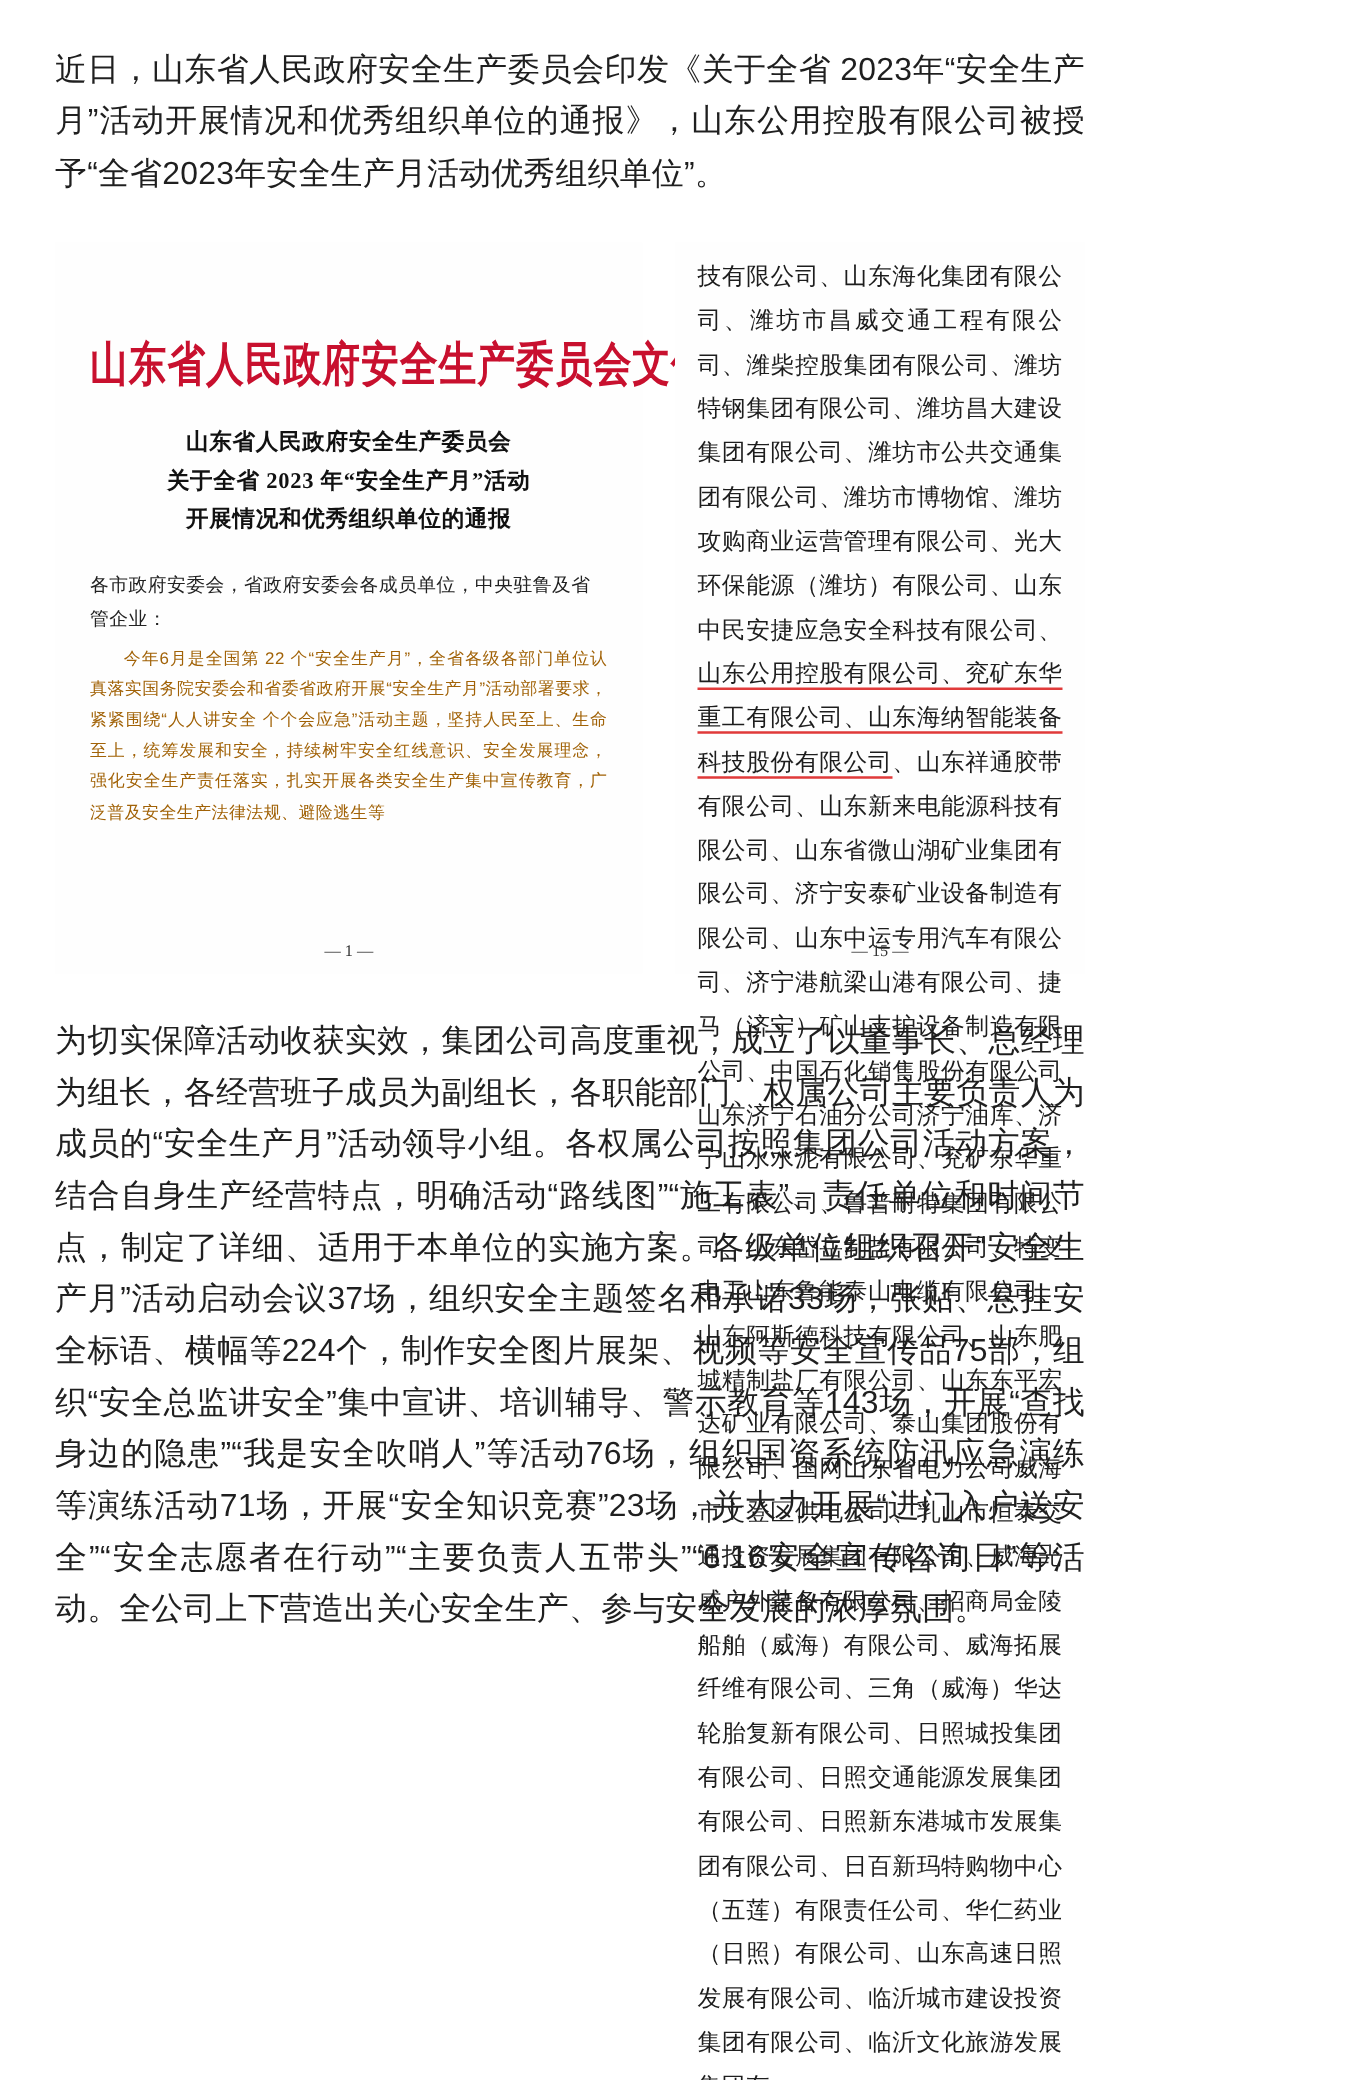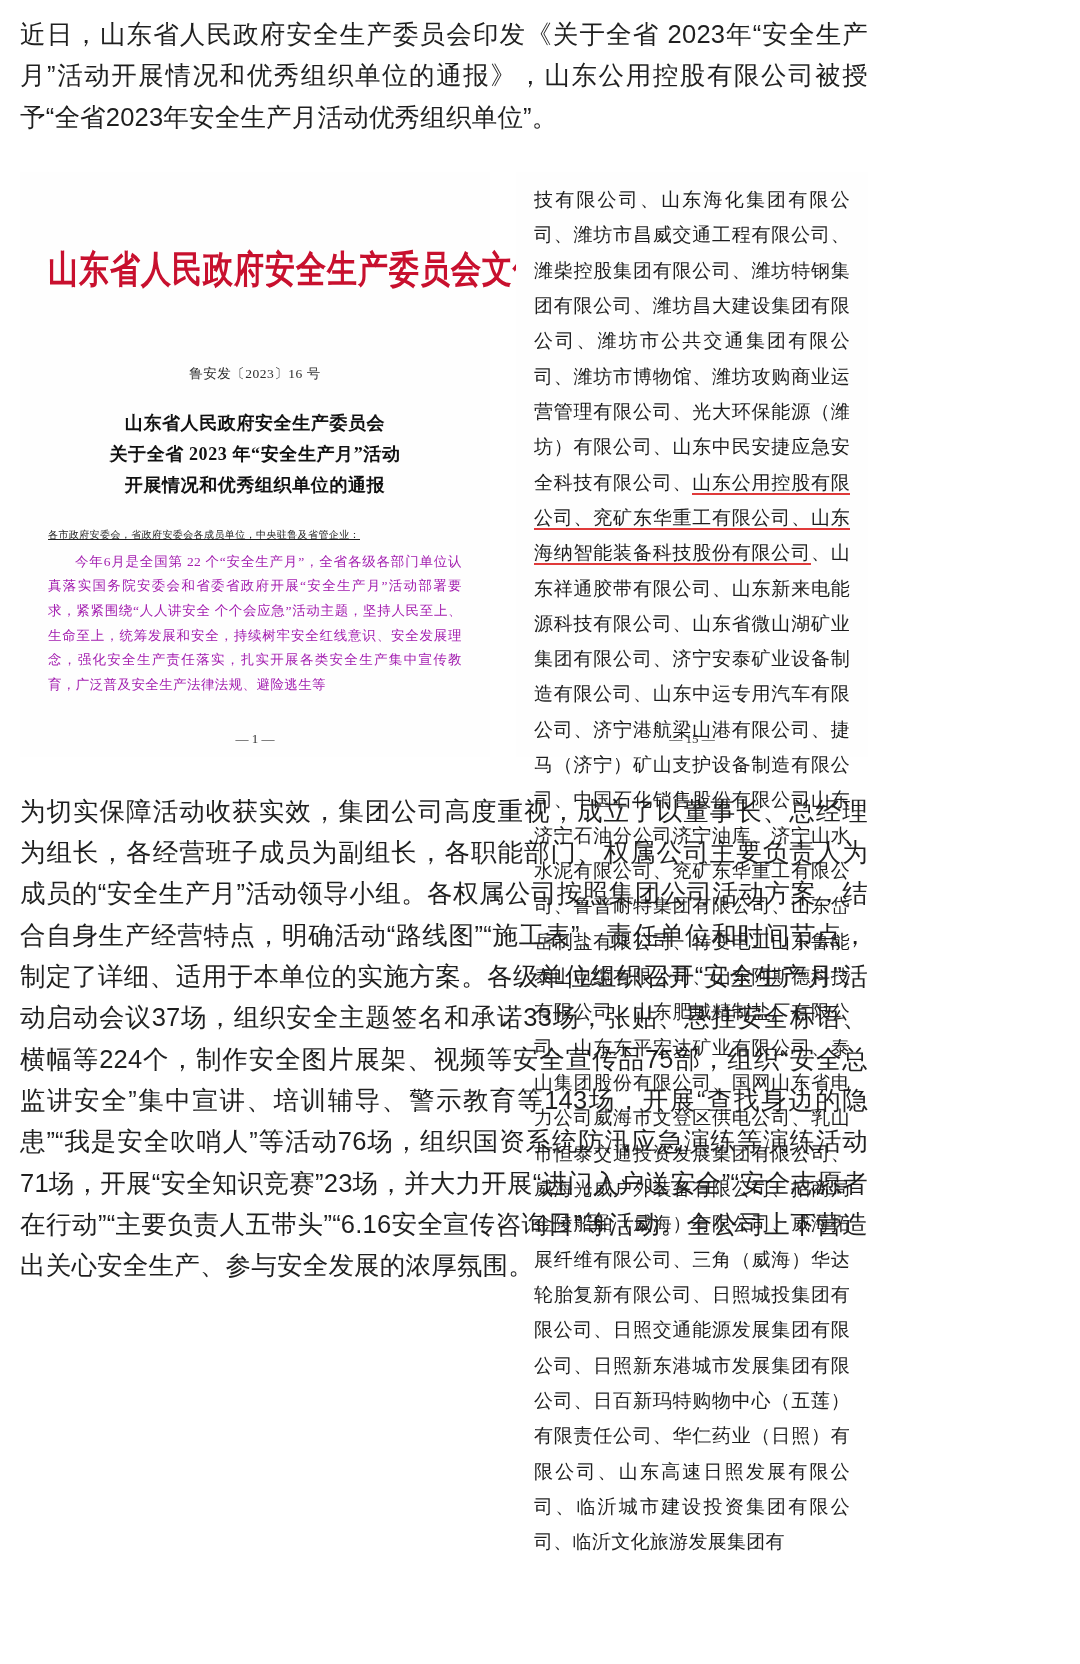--- a/index.html
+++ b/index.html
@@ -9,21 +9,22 @@
   }
   body {
     width: 1080px;
     min-height: 1664px;
     font-family: "Liberation Sans", "DejaVu Sans", sans-serif;
     color: #1a1a1a;
   }
   .page {
     width: 912px;
     box-sizing: border-box;
-    padding: 14px 44px 30px 20px;
+    padding: 14px 44px 30px 44px;
+    margin-top: 22px;
   }
   p.body-text {
     font-size: 25.5px;
     line-height: 1.62;
     margin: 0 0 30px 0;
     text-align: justify;
     letter-spacing: 0.2px;
     color: #1f1f1f;
   }
   p.body-text:last-child { margin-bottom: 0; }
@@ -75,32 +76,31 @@
     font-family: "Liberation Serif", "DejaVu Serif", serif;
     font-weight: bold;
     font-size: 18px;
     line-height: 1.62;
     color: #111;
     margin-top: 26px;
     letter-spacing: 0.6px;
   }
   .doc-recipient {
     font-family: "Liberation Serif", "DejaVu Serif", serif;
-    font-size: 10px;
+    font-size: 15px;
     line-height: 1.75;
     color: #222;
     margin-top: 26px;
     letter-spacing: 0.4px;
-    text-decoration: underline;
   }
   .doc-para {
-    font-family: Liberation Serif, serif;
+    font-family: Liberation Sans, sans-serif;
     font-size: 13.5px;
     line-height: 1.82;
-    color: #a21caf;
+    color: #a16207;
     margin-top: 6px;
     text-indent: 27px;
     letter-spacing: 0.4px;
     text-align: justify;
   }
   .page-num {
     position: absolute;
     bottom: 10px;
     left: 0;
     right: 0;
@@ -128,21 +128,20 @@
 <body>
 
 <div class="page">
 
   <p class="body-text">近日，山东省人民政府安全生产委员会印发《关于全省 2023年“安全生产月”活动开展情况和优秀组织单位的通报》，山东公用控股有限公司被授予“全省2023年安全生产月活动优秀组织单位”。</p>
 
   <div class="figure">
 
     <div class="scan scan-left">
       <div class="doc-banner">山东省人民政府安全生产委员会文件</div>
-      <div class="doc-number">鲁安发〔2023〕16 号</div>
       <div class="doc-title">山东省人民政府安全生产委员会</div>
       <div class="doc-title" style="margin-top:2px;">关于全省 2023 年“安全生产月”活动</div>
       <div class="doc-title" style="margin-top:2px;">开展情况和优秀组织单位的通报</div>
       <div class="doc-recipient">各市政府安委会，省政府安委会各成员单位，中央驻鲁及省管企业：</div>
       <div class="doc-para">今年6月是全国第 22 个“安全生产月”，全省各级各部门单位认真落实国务院安委会和省委省政府开展“安全生产月”活动部署要求，紧紧围绕“人人讲安全  个个会应急”活动主题，坚持人民至上、生命至上，统筹发展和安全，持续树牢安全红线意识、安全发展理念，强化安全生产责任落实，扎实开展各类安全生产集中宣传教育，广泛普及安全生产法律法规、避险逃生等</div>
       <div class="page-num">— 1 —</div>
     </div>
 
     <div class="scan scan-right">
       <div class="col-text">

